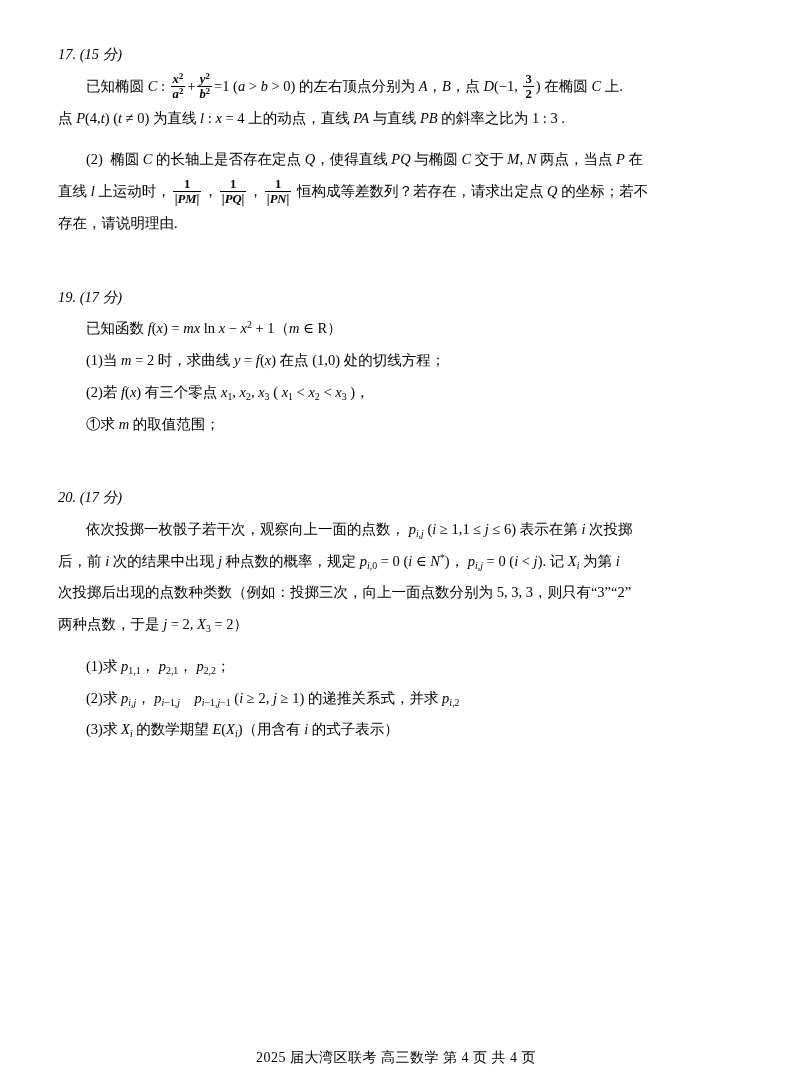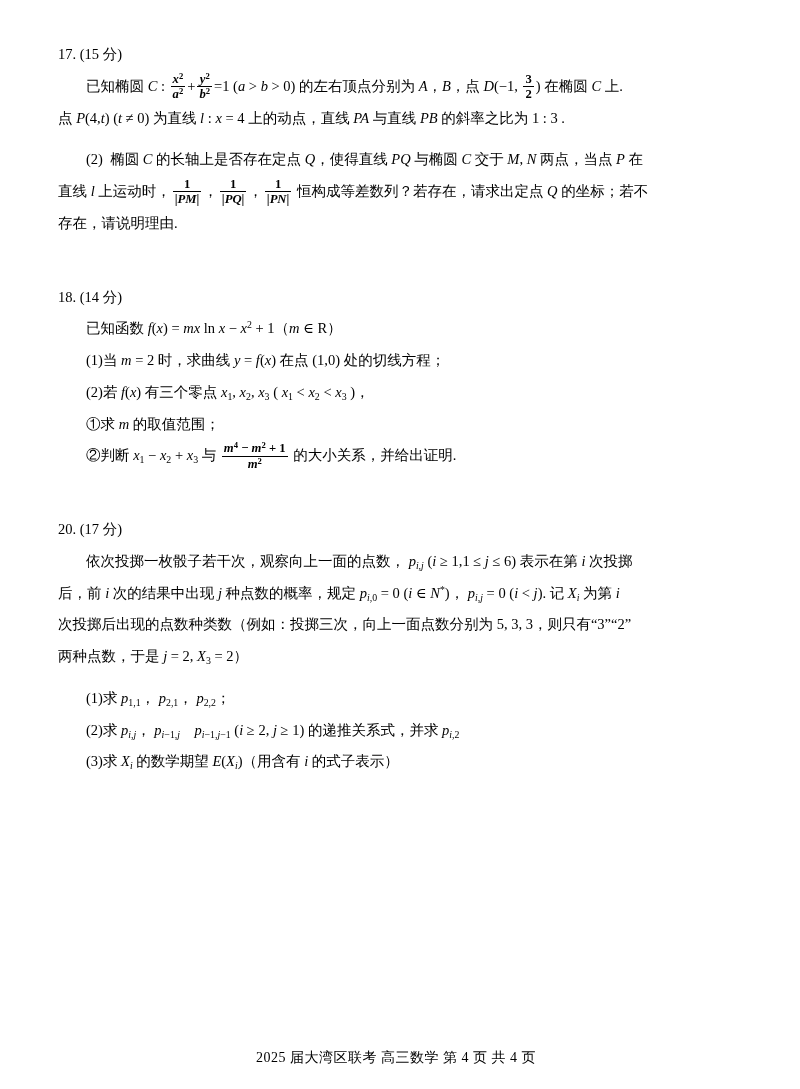--- a/index.html
+++ b/index.html
@@ -25,20 +25,21 @@
   .content {
     position: absolute;
     left: 58px;
     top: 44px;
     width: 690px;
   }
   .qnum {
     font-size: 14.5px;
     line-height: 1.5;
     margin: 0 0 6px 0;
+    font-style: italic;
   }
   .para {
     font-size: 14.5px;
     line-height: 2.05;
     margin: 0 0 2px 0;
     text-indent: 0;
   }
   .indent {
     padding-left: 28px;
   }
@@ -112,41 +113,38 @@
       </div>
 
       <div class="para">
         存在，请说明理由.
       </div>
     </div>
 
     <div class="gap-lg"></div>
 
     <div class="block">
-      <div class="qnum">18. (14 分)</div>
+      <div class="qnum">19. (17 分)</div>
 
       <div class="para indent">
         已知函数 <span class="mi">f</span>(<span class="mi">x</span>) = <span class="mi">mx</span> ln <span class="mi">x</span> − <span class="mi">x</span><sup>2</sup> + 1（<span class="mi">m</span> ∈ R）
       </div>
 
       <div class="para indent">
         (1)当 <span class="mi">m</span> = 2 时，求曲线 <span class="mi">y</span> = <span class="mi">f</span>(<span class="mi">x</span>) 在点 (1,0) 处的切线方程；
       </div>
 
       <div class="para indent">
         (2)若 <span class="mi">f</span>(<span class="mi">x</span>) 有三个零点 <span class="mi">x</span><sub>1</sub>, <span class="mi">x</span><sub>2</sub>, <span class="mi">x</span><sub>3</sub> ( <span class="mi">x</span><sub>1</sub> &lt; <span class="mi">x</span><sub>2</sub> &lt; <span class="mi">x</span><sub>3</sub> )，
       </div>
 
       <div class="para indent">
         ①求 <span class="mi">m</span> 的取值范围；
       </div>
 
-      <div class="para indent">
-        ②判断 <span class="mi">x</span><sub>1</sub> − <span class="mi">x</span><sub>2</sub> + <span class="mi">x</span><sub>3</sub> 与 <span class="frac"><span class="num"><span class="mi">m</span><sup>4</sup> − <span class="mi">m</span><sup>2</sup> + 1</span><span class="den"><span class="mi">m</span><sup>2</sup></span></span> 的大小关系，并给出证明.
-      </div>
     </div>
 
     <div class="gap-lg"></div>
 
     <div class="block">
       <div class="qnum">20. (17 分)</div>
 
       <div class="para indent">
         依次投掷一枚骰子若干次，观察向上一面的点数，&nbsp;<span class="mi">p</span><sub><span class="mi">i,j</span></sub> (<span class="mi">i</span> ≥ 1,1 ≤ <span class="mi">j</span> ≤ 6) 表示在第 <span class="mi">i</span> 次投掷
       </div>

